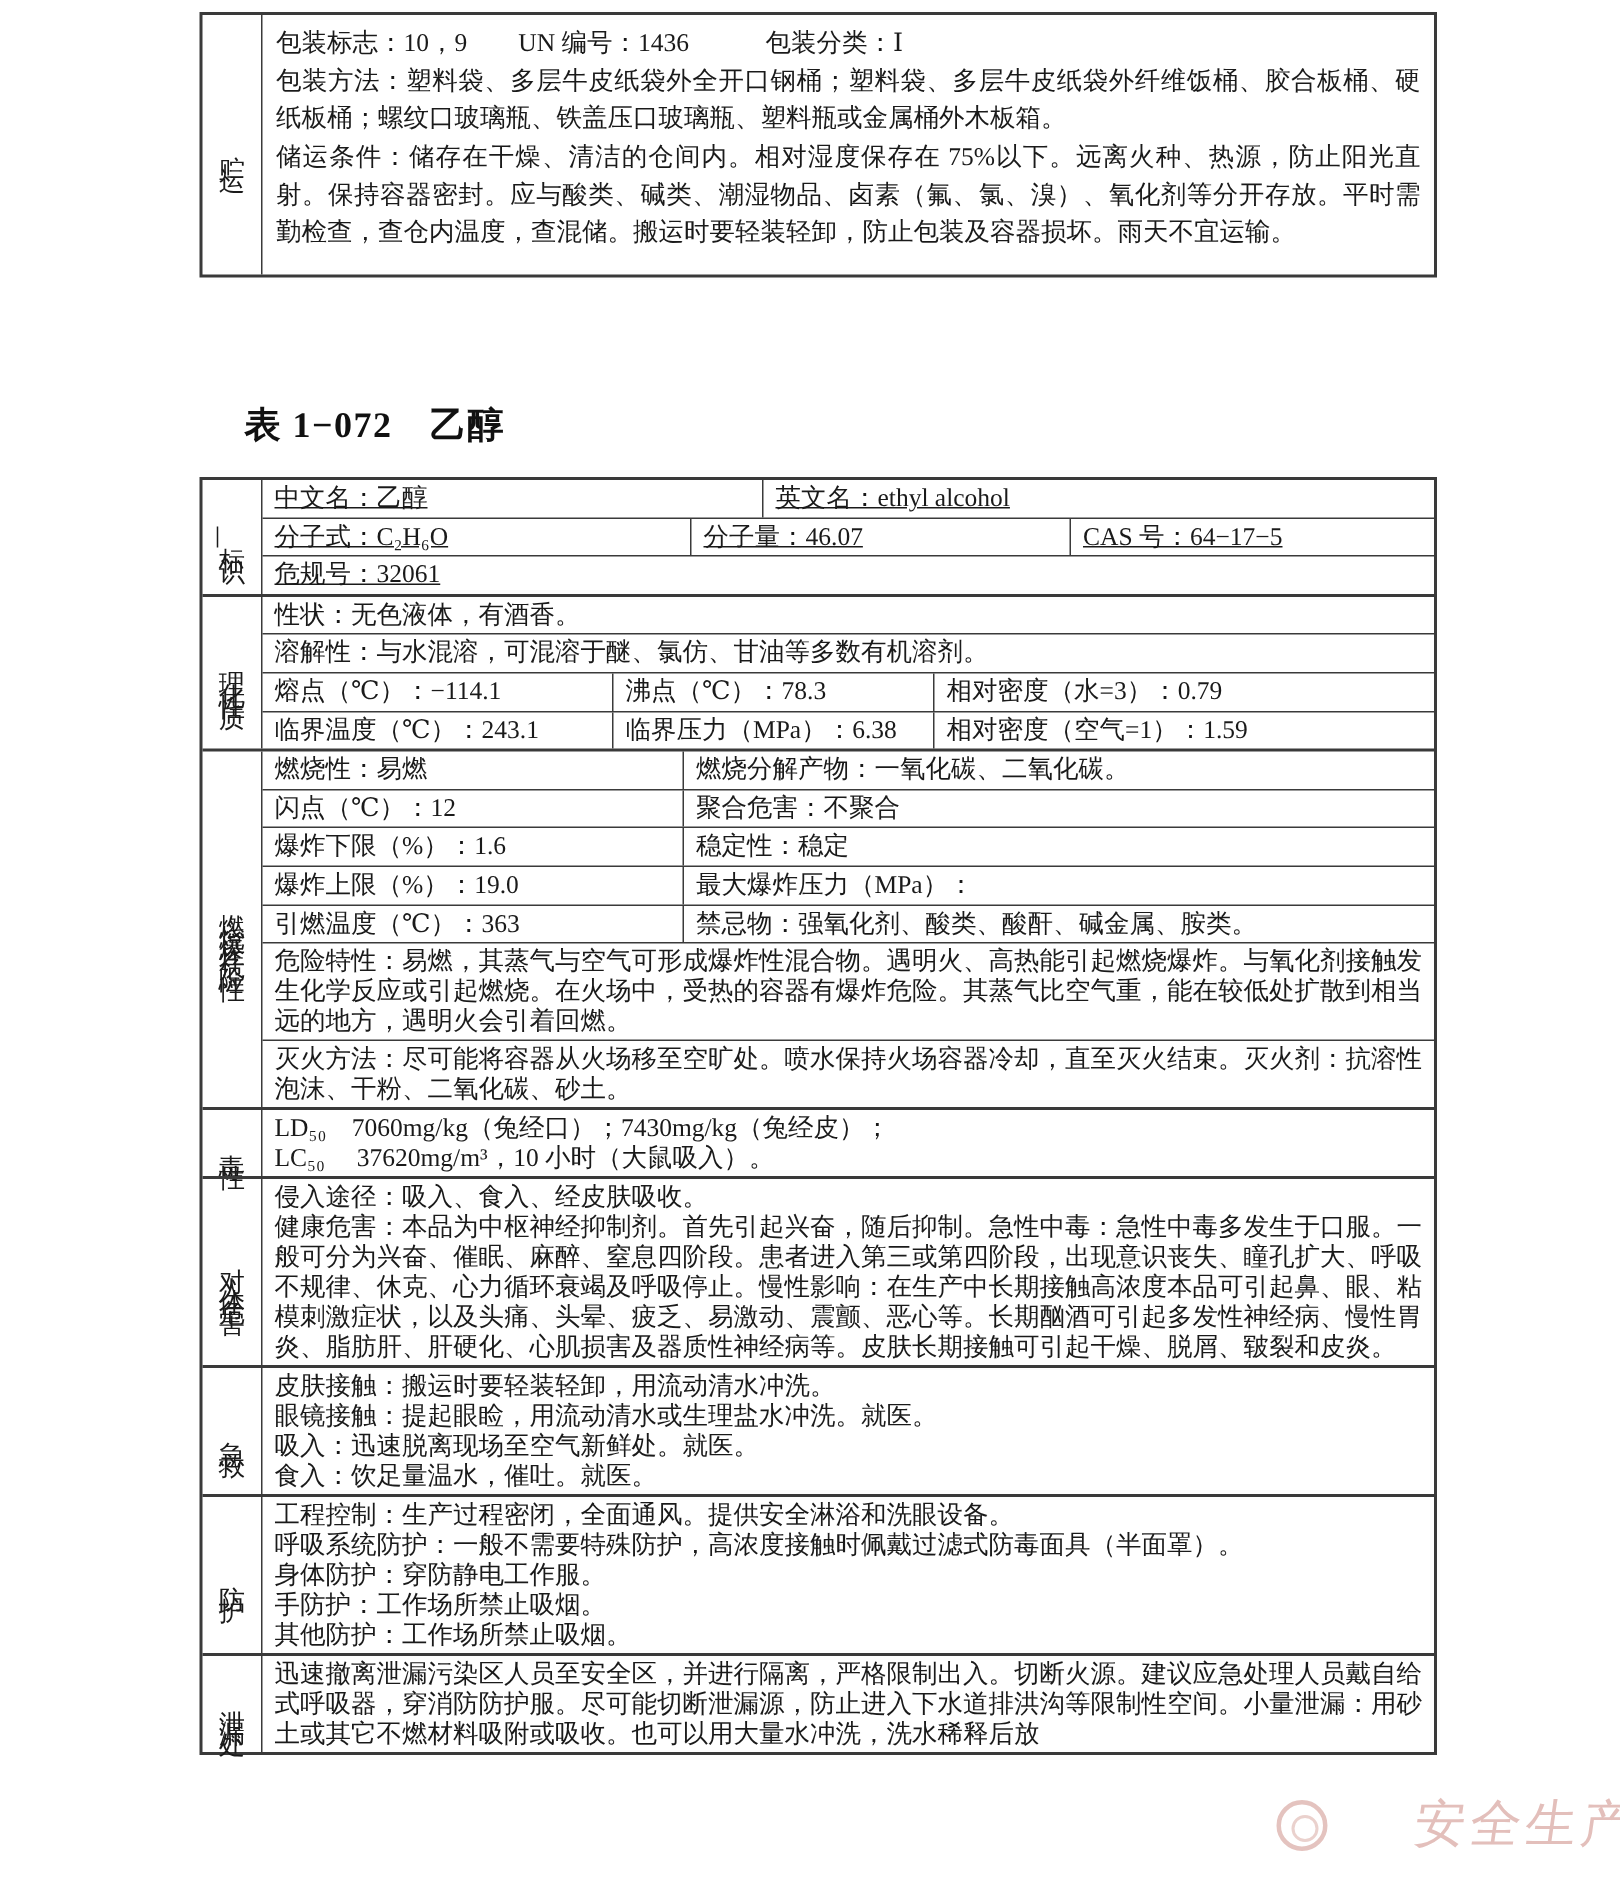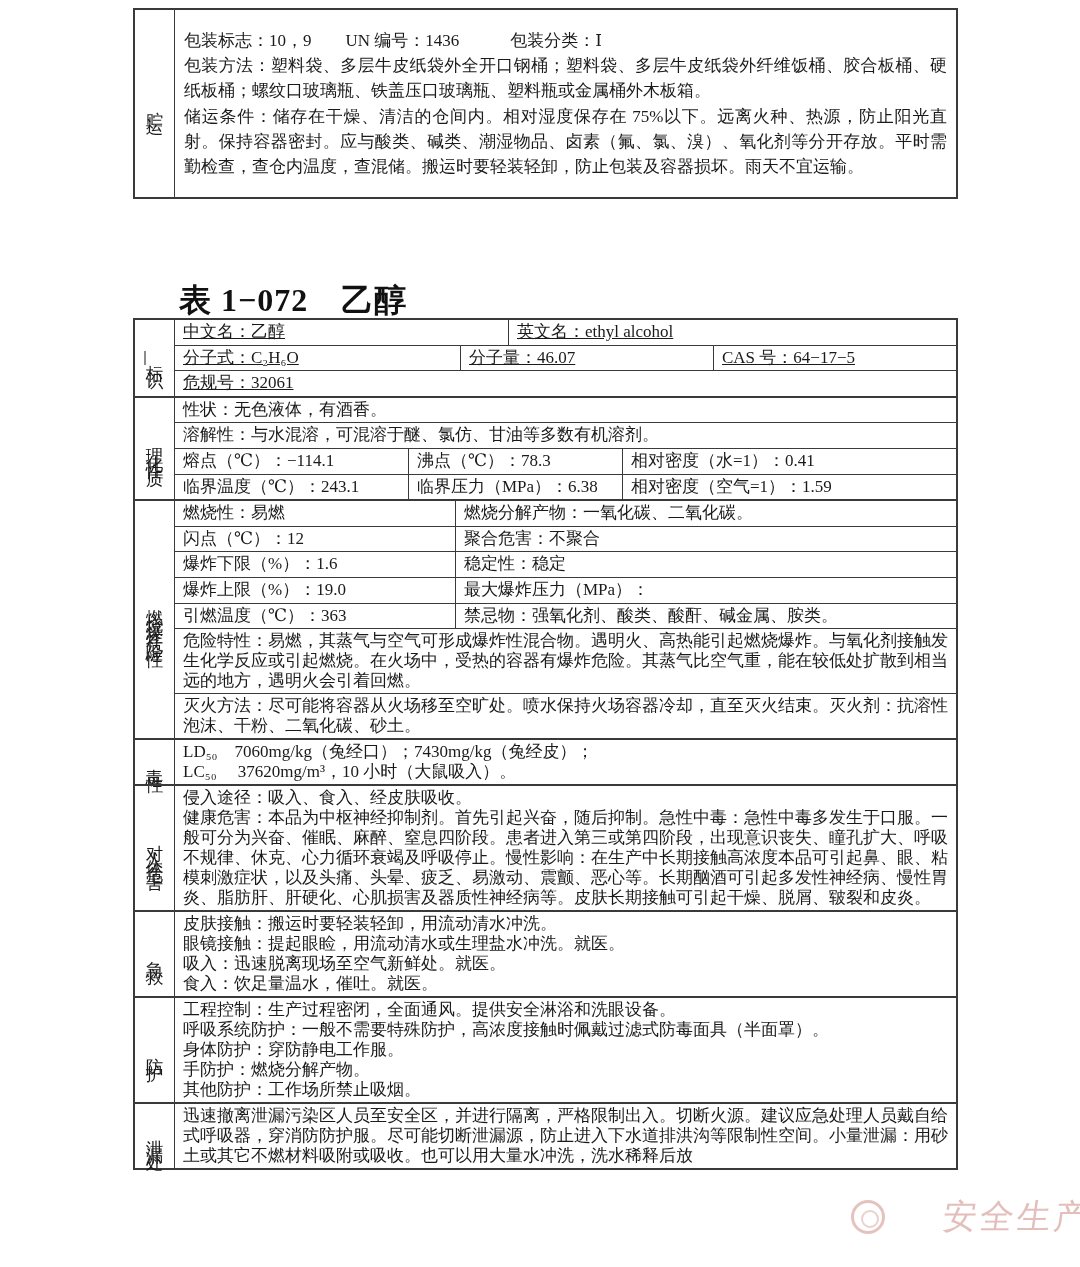--- a/index.html
+++ b/index.html
@@ -36,26 +36,26 @@
   .cell + .cell{border-left:1px solid #3a3a3a;}
   .grow{flex:1 1 auto;}
   .w333{flex:0 0 333px;}
   .w285{flex:0 0 285px;}
   .w253{flex:0 0 253px;}
   .w233{flex:0 0 233px;}
   .w214{flex:0 0 214px;}
   .w280{flex:0 0 280px;}
   .para{flex:1 1 auto;padding:2px 8px;}
   .para p{margin:0;text-align:justify;line-height:20px;}
-  .top-body{flex:1 1 auto;padding:18px 9px;}
+  .top-body{flex:1 1 auto;padding:6px 9px;}
   .top-body p{margin:0;text-align:justify;line-height:25.2px;}
   
   .doc-title{
-    position:absolute;left:163px;top:272px;margin:16px;
-    font-size:32px;font-weight:700;letter-spacing:1px;color:#111;
+    position:absolute;left:163px;top:272px;margin:0;
+    font-size:24px;font-weight:700;letter-spacing:1px;color:#111;
   }
   
   .watermark{
     position:absolute;left:851px;top:1200px;display:flex;align-items:center;
     z-index:5;pointer-events:none;
   }
   .wm-ring{
     width:34px;height:34px;border-radius:50%;box-sizing:border-box;
     border:3px solid rgba(196,122,112,0.45);position:relative;
   }
@@ -116,21 +116,21 @@
       <div class="rows">
         <div class="row">
           <div class="cell grow">性状：无色液体，有酒香。</div>
         </div>
         <div class="row">
           <div class="cell grow">溶解性：与水混溶，可混溶于醚、氯仿、甘油等多数有机溶剂。</div>
         </div>
         <div class="row">
           <div class="cell w233">熔点（℃）：−114.1</div>
           <div class="cell w214">沸点（℃）：78.3</div>
-          <div class="cell grow">相对密度（水=1）：0.41</div>
+          <div class="cell grow">相对密度（水=3）：0.79</div>
         </div>
         <div class="row">
           <div class="cell w233">临界温度（℃）：243.1</div>
           <div class="cell w214">临界压力（MPa）：6.38</div>
           <div class="cell grow">相对密度（空气=1）：1.59</div>
         </div>
       </div>
     </div>
 
     <div class="sec">
@@ -218,21 +218,21 @@
     <div class="sec">
       <div class="lbl">
         <span class="vtext">防护</span>
       </div>
       <div class="rows">
         <div class="row">
           <div class="cell para">
             <p>工程控制：生产过程密闭，全面通风。提供安全淋浴和洗眼设备。</p>
             <p>呼吸系统防护：一般不需要特殊防护，高浓度接触时佩戴过滤式防毒面具（半面罩）。</p>
             <p>身体防护：穿防静电工作服。</p>
-            <p>手防护：燃烧分解产物。</p>
+            <p>手防护：工作场所禁止吸烟。</p>
             <p>其他防护：工作场所禁止吸烟。</p>
           </div>
         </div>
       </div>
     </div>
 
     <div class="sec">
       <div class="lbl">
         <span class="vtext">泄漏处</span>
       </div>

